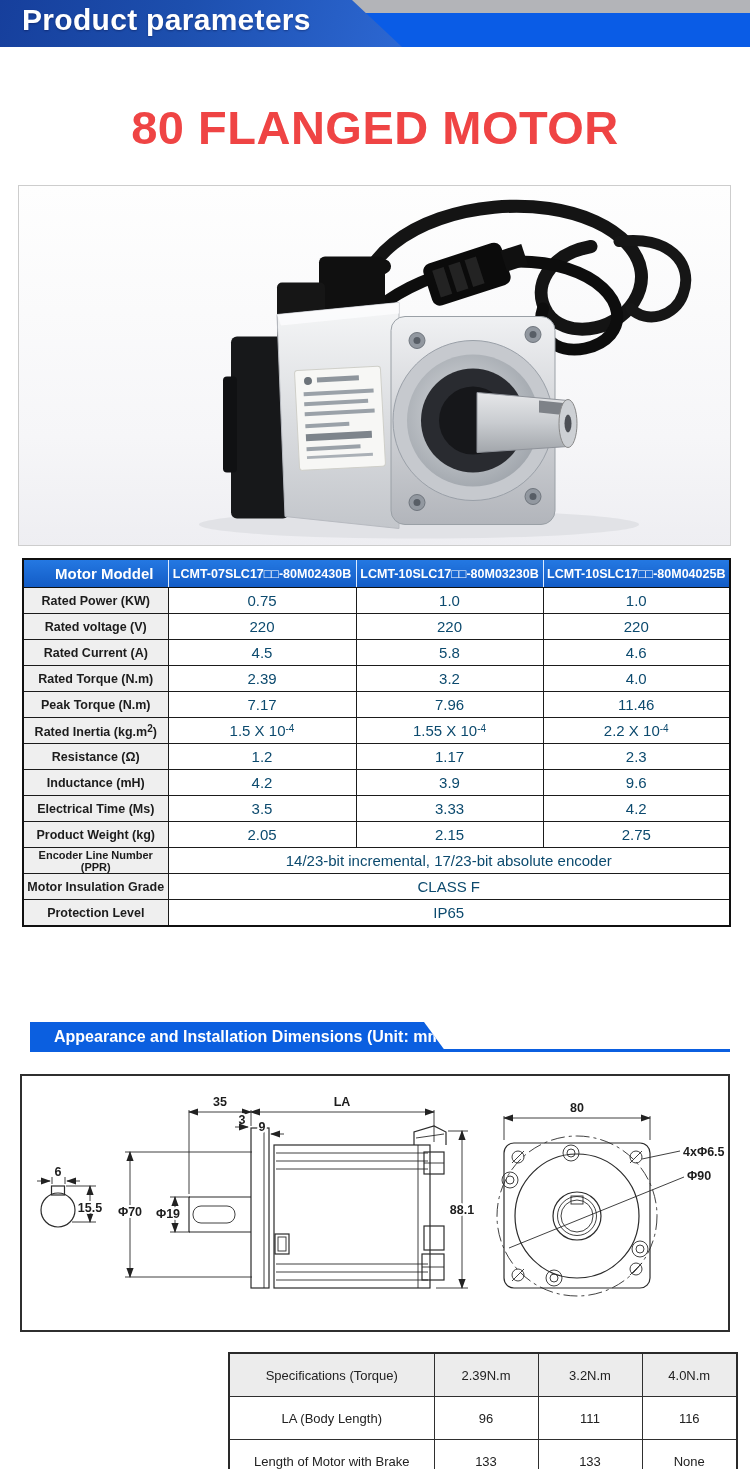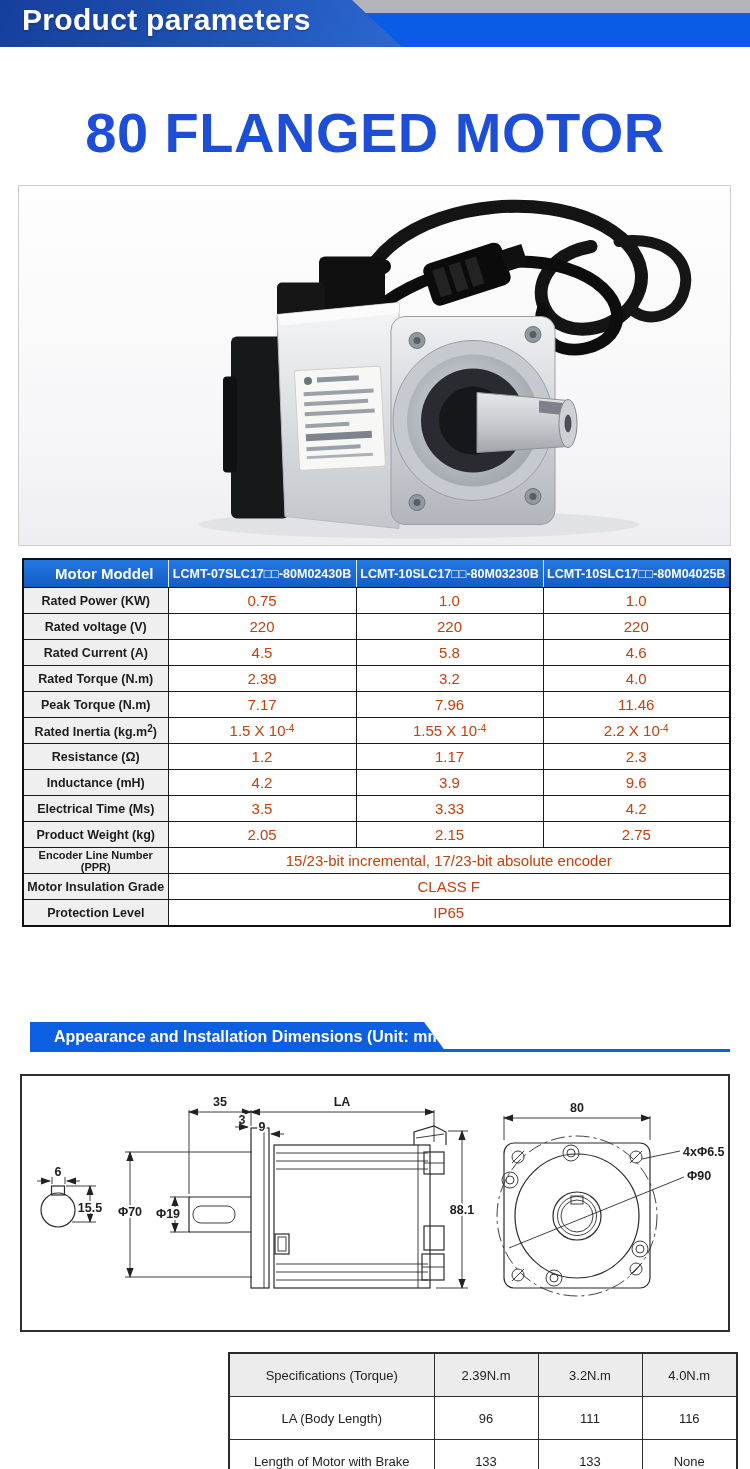--- a/index.html
+++ b/index.html
@@ -11,40 +11,40 @@
   .banner-gray{position:absolute;left:338px;right:0;top:0;height:13px;background:#b3b4b8;}
   .banner-blue{position:absolute;left:338px;right:0;top:13px;height:34px;background:#0a5ce6;}
   .banner-dark{position:absolute;left:0;top:0;width:402px;height:47px;
       background:linear-gradient(110deg,#163f9c 0%,#1d4fae 45%,#2c67d2 100%);
       clip-path:polygon(0 0,352px 0,402px 100%,0 100%);}
   .banner-title{position:absolute;left:22px;top:3px;font-size:30px;font-weight:bold;color:#fff;
       letter-spacing:.3px;text-shadow:0 1px 2px rgba(0,0,40,.35);}
 
   
   .page-title{position:absolute;top:100px;left:0;width:100%;text-align:center;
-      font-size:56px;font-weight:bold;color:#1d4ed8;letter-spacing:.5px;}
+      font-size:47px;font-weight:bold;color:#ef4444;letter-spacing:.5px;}
 
   
   .photo{position:absolute;top:185px;left:18px;width:713px;height:361px;border:1px solid #cdcdcd;
       box-sizing:border-box;background:linear-gradient(180deg,#fefefe 0%,#f6f6f8 70%,#eeeef2 100%);}
   .photo svg{display:block;width:100%;height:100%;}
 
   
   .spec{position:absolute;top:558px;left:22px;width:707px;border-collapse:collapse;
       table-layout:fixed;border:2px solid #101010;}
   .spec th,.spec td{border:1px solid #1b1b1b;text-align:center;vertical-align:middle;
       padding:0 3px;overflow:hidden;}
   .spec thead th{height:27px;background:linear-gradient(180deg,#2478e2 0%,#135cc6 100%);
       color:#fff;border:1px solid #dcebff;border-bottom-color:#101010;border-top-color:#101010;}
   .spec th.corner{font-size:15px;font-weight:bold;border-left-color:#101010;padding-left:20px;}
   .spec th.model{font-size:12.5px;font-weight:bold;}
   .spec th.model:last-child{border-right-color:#101010;}
   .spec td.lbl{background:#efefef;font-size:12.5px;color:#1c1c1c;height:25px;font-weight:bold;}
   .spec td.lbl.fit{font-size:11px;}
-  .spec td.val{font-size:15px;color:#c2410c;background:#fff;}
+  .spec td.val{font-size:15px;color:#0c4a6e;background:#fff;}
   .spec tr.tall td{height:36px;}
   .spec sup{font-size:10px;vertical-align:4px;}
 
   
   .ribbon{position:absolute;top:1022px;left:30px;width:416px;height:30px;background:#0b5fe0;
       clip-path:polygon(0 0,394px 0,416px 100%,0 100%);color:#fff;font-size:16px;font-weight:bold;
       line-height:30px;padding-left:24px;box-sizing:border-box;white-space:nowrap;}
   .ribbon-line{position:absolute;top:1049px;left:30px;width:700px;height:3px;background:#0b5fe0;}
 
   
@@ -234,21 +234,21 @@
         <td class="val">4.2</td>
       </tr>
       <tr>
         <td class="lbl">Product Weight (kg)</td>
         <td class="val">2.05</td>
         <td class="val">2.15</td>
         <td class="val">2.75</td>
       </tr>
       <tr>
         <td class="lbl fit">Encoder Line Number (PPR)</td>
-        <td class="val" colspan="3">15/23-bit incremental, 17/23-bit absolute encoder</td>
+        <td class="val" colspan="3">14/23-bit incremental, 17/23-bit absolute encoder</td>
       </tr>
       <tr>
         <td class="lbl">Motor Insulation Grade</td>
         <td class="val" colspan="3">CLASS F</td>
       </tr>
       <tr>
         <td class="lbl">Protection Level</td>
         <td class="val" colspan="3">IP65</td>
       </tr>
     </tbody>

